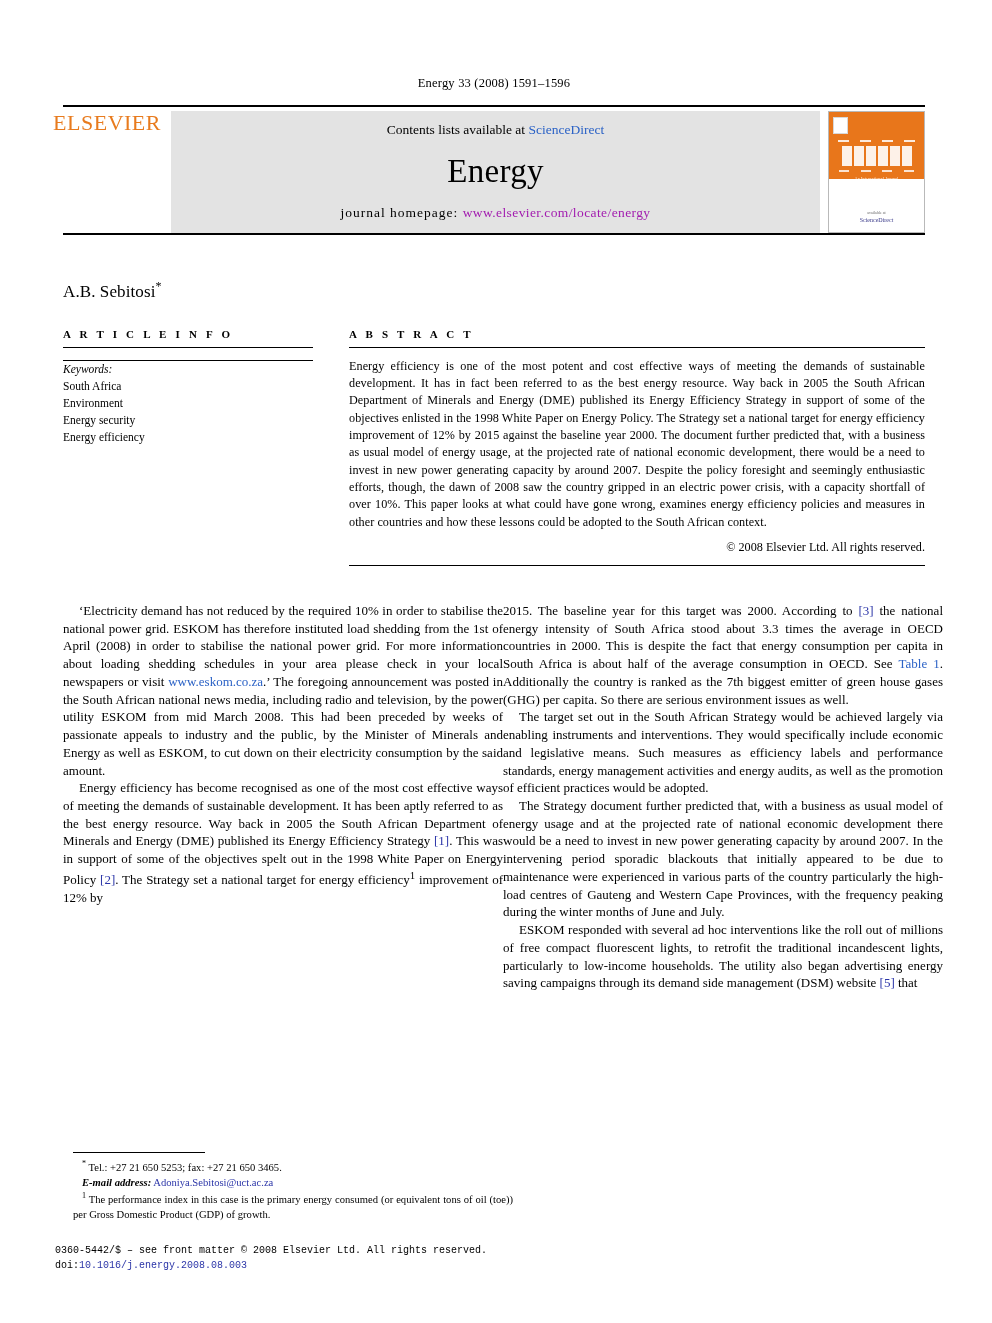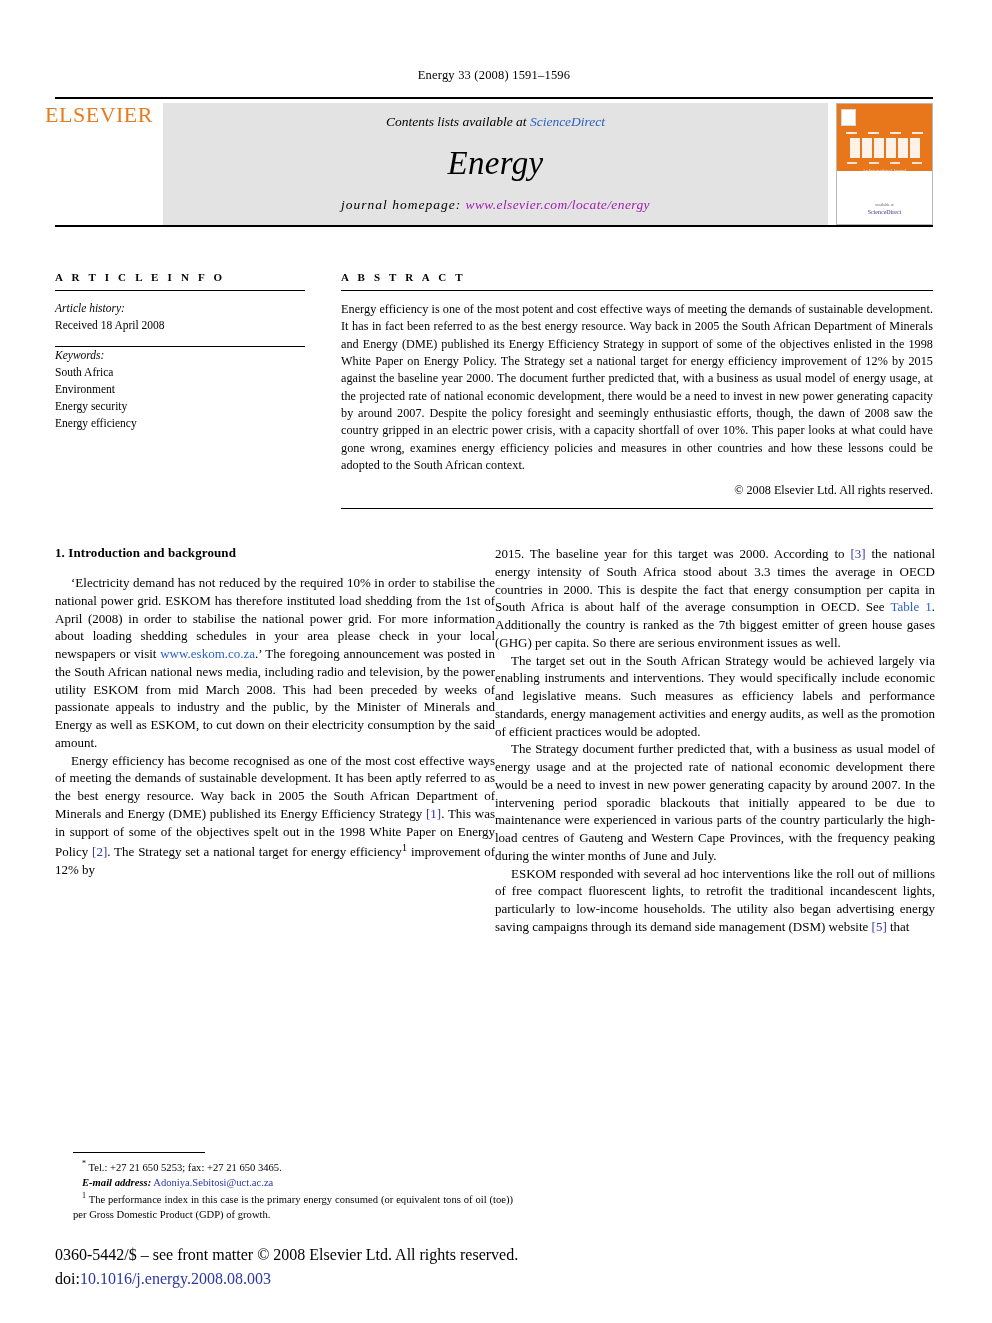--- a/index.html
+++ b/index.html
@@ -4,21 +4,21 @@
 <style>
   html, body { margin:0; padding:0; }
   body {
     width: 992px; height: 1323px;
     background: #ffffff;
     font-family: "Liberation Serif", serif;
     color: #000;
     position: relative;
     overflow: hidden;
   }
-  .page { position: relative; width: 988px; height: 1323px; padding: 0; box-sizing: border-box; }
+  .page { position: relative; width: 988px; height: 1323px; padding: 8px; box-sizing: border-box; }
 
   
   .running-head {
     text-align: center;
     font-size: 12.5px;
     letter-spacing: .2px;
     padding-top: 68px;
   }
 
   
@@ -26,21 +26,21 @@
   .masthead { display: flex; align-items: stretch; height: 122px; }
   .elsevier-logo { width: 98px; flex: 0 0 98px; display:flex; flex-direction:row; align-items:flex-start; justify-content:flex-end; }
   .tree-svg { display:block; }
   .elsevier-word {
     color:#E87B1E; font-family:"Liberation Serif", serif; font-size:22px;
     letter-spacing:.5px; line-height:1; margin-top:1px; font-weight:400;
   }
   .journal-band {
     flex:1 1 auto; background:#e3e3e3; margin-left:10px; margin-right:8px;
     display:flex; flex-direction:column; align-items:center; justify-content:space-between;
-    padding: 11px 0 12px 0; box-sizing:border-box;font-style:italic;
+    padding: 11px 0 12px 0; box-sizing:border-box;
   }
   .contents-line { font-size:13.5px; }
   .contents-line .sd { color:#2B62C6; }
   .journal-name { font-size:33px; line-height:1; letter-spacing:.3px; }
   .homepage-line { font-size:13.5px; letter-spacing:.3px; }
   .homepage-line .label { letter-spacing:1px; }
   .homepage-line .url { color:#a21caf; letter-spacing:.4px; }
 
   .cover {
     width:97px; flex:0 0 97px; border:1px solid #b9b9b9; background:#fff;
@@ -103,21 +103,21 @@
   .ref { color:#2B35A8; }
 
   
   .footnotes { position:absolute; left:73px; top:1152px; width:440px; }
   .fn-rule { width:132px; border-top:1.5px solid #000; margin-bottom:5px; }
   .fn { font-size:10.6px; line-height:1.45; text-align:justify; }
   .fn .ital { font-style:italic; font-weight:bold; }
   .fn-indent { text-indent:9px; }
   .fn sup { font-size:8px; }
 
-  .imprint { position:absolute; left:55px; top:1243px; width:520px; font-size:16px; line-height:1.5; }
+  .imprint { position:absolute; left:55px; top:1243px; width:520px; font-size:10px; line-height:1.5;font-family:Liberation Mono, monospace; }
   .imprint .doi { color:#2B35A8; }
 </style>
 </head>
 <body>
 
 <div class="page">
 
   <div class="running-head">Energy 33 (2008) 1591–1596</div>
 
   <div class="masthead-wrap">
@@ -203,30 +203,29 @@
             <span class="big">ScienceDirect</span>
           </div>
         </div>
       </div>
 
     </div>
   </div>
   <div class="masthead-rule"></div>
 
   <div class="title-block">
+    <div class="authors">
+      <span>A.B. Sebitosi</span><sup>*</sup>
+    </div>
   </div>
 
   <div class="info-abstract">
     <div class="col-info">
       <div class="sec-head">A R T I C L E   I N F O</div>
       <div class="rule"></div>
-      <div class="info-body">
-        <div class="ital">Article history:</div>
-        <div>Received 18 April 2008</div>
-      </div>
       <div class="info-divider"></div>
       <div class="kw">
         <div class="ital">Keywords:</div>
         <div>South Africa</div>
         <div>Environment</div>
         <div>Energy security</div>
         <div>Energy efficiency</div>
       </div>
     </div>
 
@@ -235,21 +234,20 @@
       <div class="rule"></div>
       <div class="abs-text">Energy efficiency is one of the most potent and cost effective ways of meeting the demands of sustainable development. It has in fact been referred to as the best energy resource. Way back in 2005 the South African Department of Minerals and Energy (DME) published its Energy Efficiency Strategy in support of some of the objectives enlisted in the 1998 White Paper on Energy Policy. The Strategy set a national target for energy efficiency improvement of 12% by 2015 against the baseline year 2000. The document further predicted that, with a business as usual model of energy usage, at the projected rate of national economic development, there would be a need to invest in new power generating capacity by around 2007. Despite the policy foresight and seemingly enthusiastic efforts, though, the dawn of 2008 saw the country gripped in an electric power crisis, with a capacity shortfall of over 10%. This paper looks at what could have gone wrong, examines energy efficiency policies and measures in other countries and how these lessons could be adopted to the South African context.</div>
       <div class="copyright">© 2008 Elsevier Ltd. All rights reserved.</div>
       <div class="abs-rule-bottom"></div>
     </div>
   </div>
 
   <div class="body-cols">
 
     <div class="bcol left">
-      <h2 class="sec-title">1.  Introduction and background</h2>
       <p class="para"><span>‘Electricity demand has not reduced by the required 10% in order to stabilise the national power grid. ESKOM has therefore instituted load shedding from the 1st of April (2008) in order to stabilise the national power grid. For more information about loading shedding schedules in your area please check in your local newspapers or visit </span><span class="link-blue">www.eskom.co.za</span><span>.’ The foregoing announcement was posted in the South African national news media, including radio and television, by the power utility ESKOM from mid March 2008. This had been preceded by weeks of passionate appeals to industry and the public, by the Minister of Minerals and Energy as well as ESKOM, to cut down on their electricity consumption by the said amount.</span></p>
       <p class="para"><span>Energy efficiency has become recognised as one of the most cost effective ways of meeting the demands of sustainable development. It has been aptly referred to as the best energy resource. Way back in 2005 the South African Department of Minerals and Energy (DME) published its Energy Efficiency Strategy </span><span class="ref">[1]</span><span>. This was in support of some of the objectives spelt out in the 1998 White Paper on Energy Policy </span><span class="ref">[2]</span><span>. The Strategy set a national target for energy efficiency</span><sup>1</sup><span> improvement of 12% by</span></p>
     </div>
 
     <div class="bcol right">
       <p class="para noindent"><span>2015. The baseline year for this target was 2000. According to </span><span class="ref">[3]</span><span> the national energy intensity of South Africa stood about 3.3 times the average in OECD countries in 2000. This is despite the fact that energy consumption per capita in South Africa is about half of the average consumption in OECD. See </span><span class="link-blue">Table 1</span><span>. Additionally the country is ranked as the 7th biggest emitter of green house gases (GHG) per capita. So there are serious environment issues as well.</span></p>
       <p class="para">The target set out in the South African Strategy would be achieved largely via enabling instruments and interventions. They would specifically include economic and legislative means. Such measures as efficiency labels and performance standards, energy management activities and energy audits, as well as the promotion of efficient practices would be adopted.</p>
       <p class="para">The Strategy document further predicted that, with a business as usual model of energy usage and at the projected rate of national economic development there would be a need to invest in new power generating capacity by around 2007. In the intervening period sporadic blackouts that initially appeared to be due to maintenance were experienced in various parts of the country particularly the high-load centres of Gauteng and Western Cape Provinces, with the frequency peaking during the winter months of June and July.</p>
       <p class="para"><span>ESKOM responded with several ad hoc interventions like the roll out of millions of free compact fluorescent lights, to retrofit the traditional incandescent lights, particularly to low-income households. The utility also began advertising energy saving campaigns through its demand side management (DSM) website </span><span class="ref">[5]</span><span> that</span></p>
     </div>

